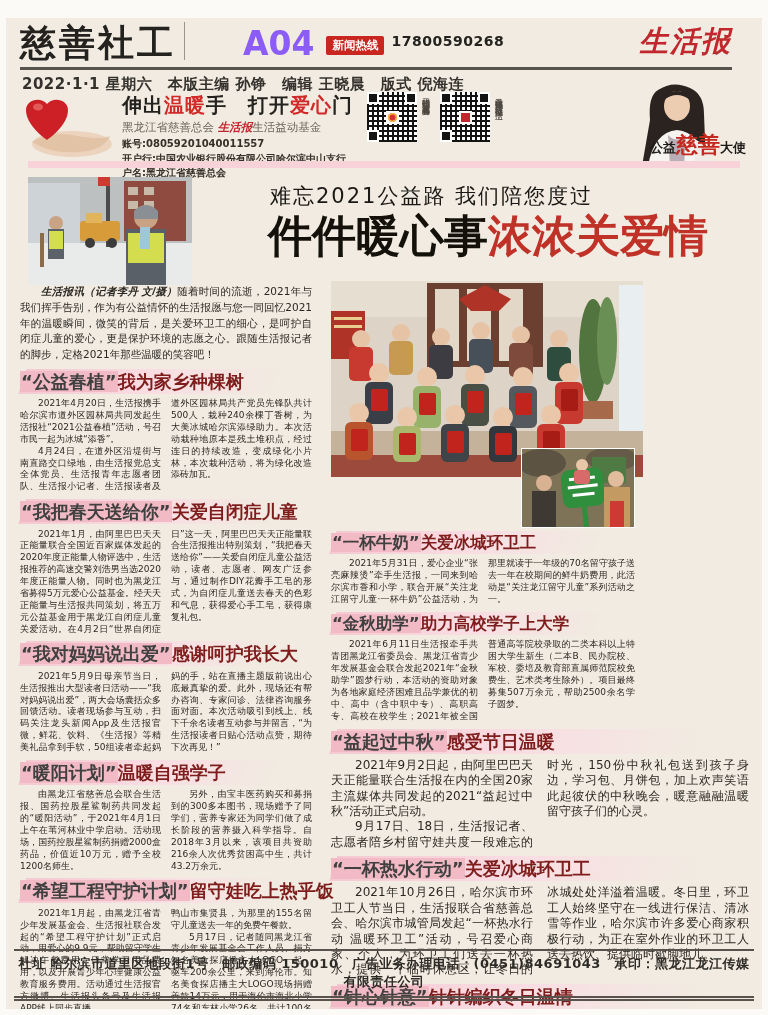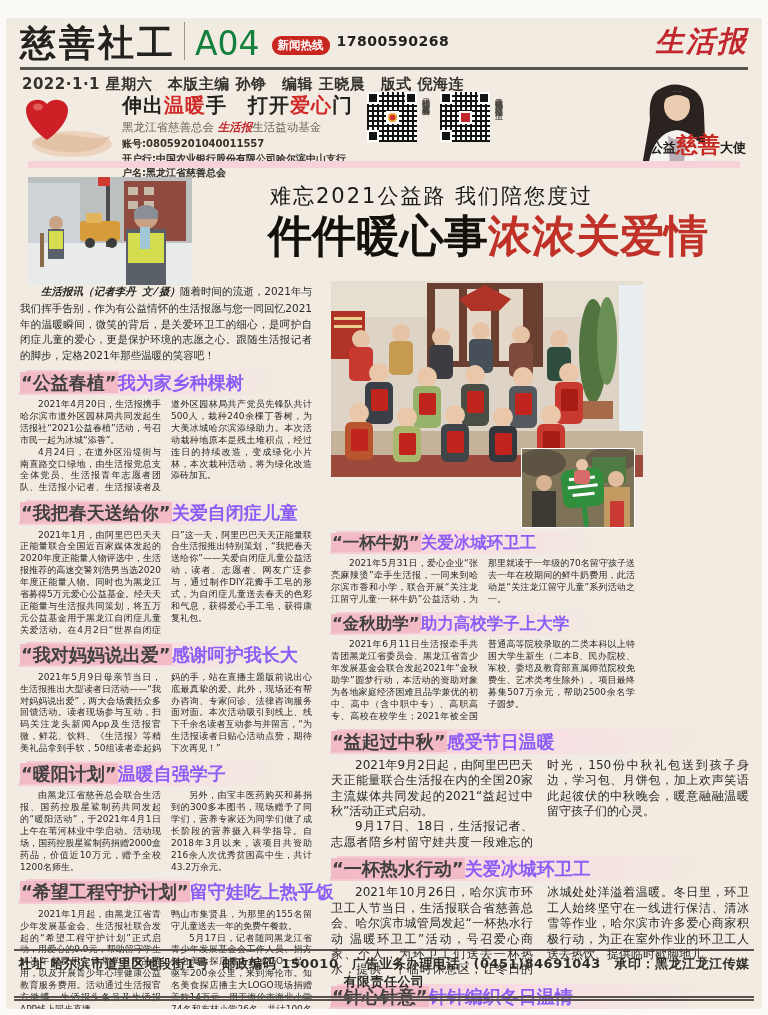--- a/index.html
+++ b/index.html
@@ -1,28 +1,28 @@
 <!DOCTYPE html>
 <html><head>
 <meta charset="utf-8">
 <style>
   html,body{margin:0;padding:0;background:#e8e6e1;}
   .page{position:relative;width:768px;height:1015px;margin:0 auto;background:#f1ebe1;
         border:6px solid #fbfaf6;border-top-width:18px;box-sizing:border-box;overflow:hidden;
         font-family:"DejaVu Sans","Liberation Sans",sans-serif;color:#24221e;}
 
   
-  .masthead{position:absolute;top:4px;left:14px;right:14px;}
+  .masthead{position:absolute;top:4px;left:14px;right:30px;}
   .mh-row{display:flex;align-items:flex-end;}
   .mh-title{font-family:"DejaVu Serif","Liberation Serif",serif;font-size:36px;font-weight:bold;
             letter-spacing:3px;line-height:1.05;}
   .mh-div{width:1px;height:38px;background:#9a948b;margin:0 10px 2px 8px;}
-  .mh-page{font-size:33px;font-weight:400;color:#15803d;line-height:1.05;}
+  .mh-page{font-size:33px;font-weight:700;color:#8b5cf6;line-height:1.05;margin-left:48px;}
   .mh-hot{background:#c9261f;color:#fff;font-size:11.5px;font-weight:bold;
-          padding:2px 6px;margin:0 7px 7px 12px;border-radius:9px;}
+          padding:2px 6px;margin:0 7px 7px 12px;border-radius:2px;}
   .mh-phone{font-size:14px;font-weight:bold;margin-bottom:13px;letter-spacing:.5px;}
   .mh-brand{margin-left:auto;color:#c1272d;font-size:29px;font-weight:bold;font-style:italic;
             font-family:"DejaVu Serif","Liberation Serif",serif;letter-spacing:2px;}
   .mh-rule{height:3px;background:#56524c;margin-top:5px;}
   .mh-date{font-size:15px;font-weight:bold;color:#35322d;padding:5px 0 0 2px;letter-spacing:.5px;}
 
   
   .banner{position:absolute;top:74px;left:14px;right:14px;height:68px;display:flex;}
   .heart-box{width:96px;flex:none;}
   .slogan-box{margin-left:6px;width:235px;flex:none;}
@@ -57,29 +57,29 @@
   .hl-photo{position:absolute;left:8px;top:2px;}
   .kicker{margin-left:250px;padding-top:7px;font-size:21px;letter-spacing:2px;color:#1b1916;}
   .hl-title{margin-left:248px;font-size:44px;font-weight:900;letter-spacing:0;line-height:1.18;
             color:#131109;white-space:nowrap;}
   .hl-title .red{color:#c03128;}
 
   
   .col-left{position:absolute;top:266px;left:14px;width:292px;}
   .col-right{position:absolute;top:263px;left:325px;width:418px;}
   .intro{margin:0 0 4px;font-size:10.5px;line-height:1.5;text-align:justify;text-indent:2em;color:#2b2823;}
-  .intro .lead{font-family:Liberation Mono, monospace;font-style:italic;font-weight:bold;}
+  .intro .lead{font-family:Liberation Sans, sans-serif;font-style:italic;font-weight:bold;}
 
   .sec{margin-top:7px;}
   .sec-head{position:relative;font-size:18px;font-weight:800;line-height:1.3;margin:0 0 5px;white-space:nowrap;}
   .sec-head::before{content:"";position:absolute;left:-2px;top:-1px;bottom:-1px;width:88%;
       background:linear-gradient(90deg,#f5c9d1 0%,#f9dde3 50%,rgba(249,221,227,0) 100%);
       transform:skewX(-18deg);transform-origin:left bottom;}
   .sec-head .q{position:relative;color:#404040;background:#f2bac5;padding:0 1px;}
-  .sec-head .r{position:relative;color:#8b5cf6;}
+  .sec-head .r{position:relative;color:#7f1d1d;}
   .cols{column-count:2;column-gap:10px;text-align:justify;}
   .cols p{margin:0;text-indent:2em;font-size:9px;line-height:1.32;color:#2b2823;}
 
   .photo-wrap{position:relative;width:312px;height:244px;}
   .inset-photo{position:absolute;left:190px;top:167px;border:1px solid #fff;}
   .r-narrow{width:304px;}
   .r-narrow .sec-head{font-size:16.5px;}
   .r-wide{width:418px;}
   .r-wide .sec-head{font-size:18px;}
   .r-wide .cols{column-gap:14px;}

